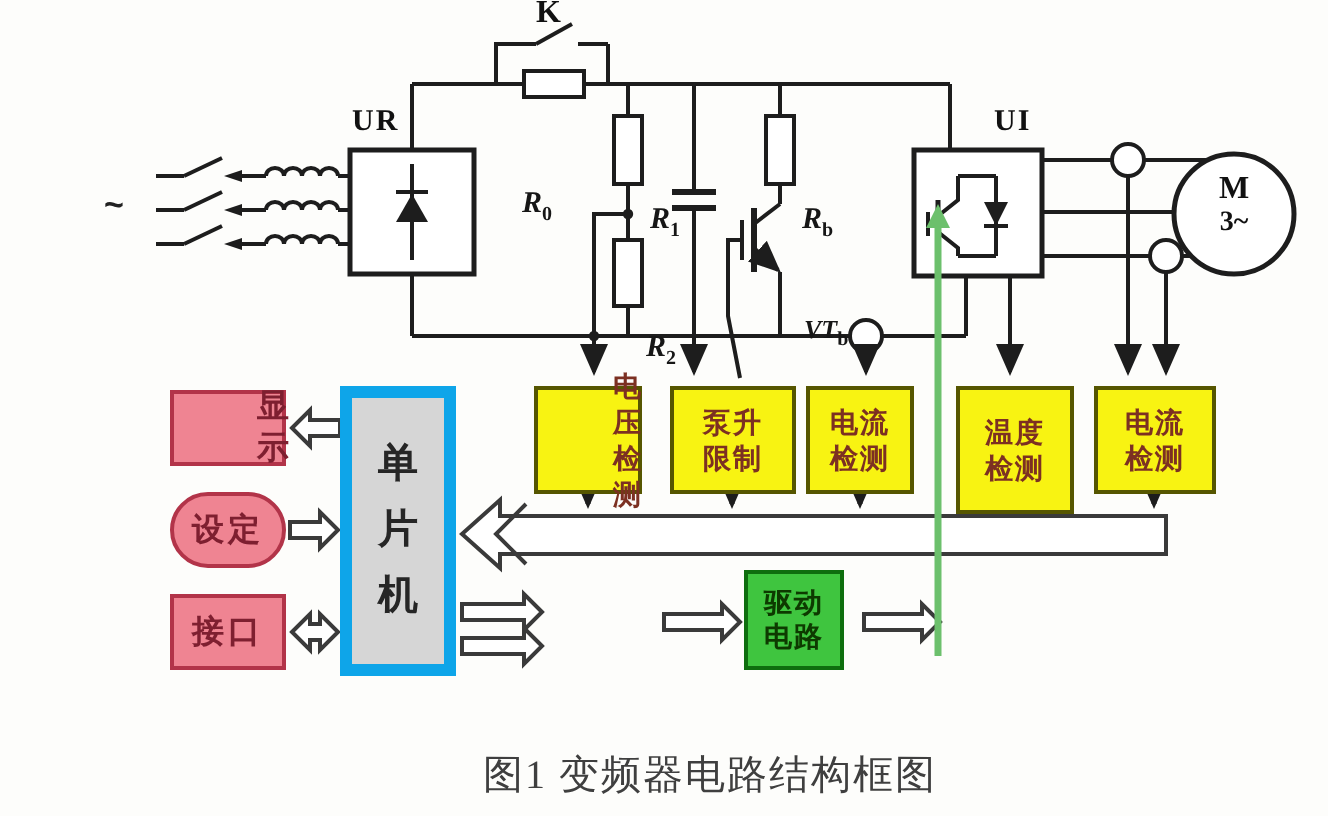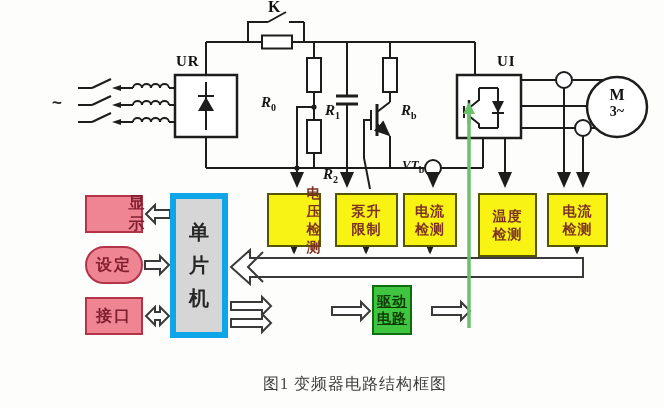--- a/index.html
+++ b/index.html
@@ -21,21 +21,21 @@
   .mcu-inner{width:22px;word-break:break-all;font-size:20px;line-height:1.65;text-align:center;font-weight:bold;}
   .clabel{position:absolute;font-family:"Liberation Serif",serif;font-style:italic;font-weight:bold;font-size:15px;color:#161616;margin-top:39px;}
   .clabel sub{font-size:10px;font-style:normal;}
   .blabel{position:absolute;font-family:"Liberation Serif",serif;font-weight:bold;font-size:15px;color:#111;letter-spacing:1px;}
   .motor-label{position:absolute;left:594px;top:86px;width:46px;text-align:center;
     font-family:"Liberation Serif",serif;font-weight:bold;color:#111;line-height:1.1;}
   .motor-label .m{font-size:16px;display:block;}
   .motor-label .ph{font-size:14px;display:block;}
   .tilde{position:absolute;left:52px;top:93px;font-size:17px;font-weight:bold;color:#222;}
   .caption{position:absolute;left:230px;top:374px;width:250px;text-align:center;
-    font-family:"Liberation Serif",serif;font-size:16px;color:#3f3f3f;letter-spacing:1px;}
+    font-family:"Liberation Serif",serif;font-size:20px;color:#3f3f3f;letter-spacing:1px;}
 </style>
 </head>
 <body>
 
 <div id="stage">
 
   <svg id="wires" width="664" height="408" viewBox="0 0 664 408">
     <defs>
       <marker id="ah" markerWidth="9" markerHeight="8" refX="7" refY="3.5" orient="auto">
         <path d="M0,0 L8,3.5 L0,7 Z" fill="#1d1d1d"></path>
@@ -242,19 +242,19 @@
   </div>
   <div class="box yellow" style="left:478px;top:193px;width:59px;height:64px;">
     <span>温度</span>
     <span>检测</span>
   </div>
   <div class="box yellow" style="left:547px;top:193px;width:61px;height:54px;">
     <span>电流</span>
     <span>检测</span>
   </div>
 
-  <div class="box greenb" style="left:372px;top:285px;width:40px;height:50px;text-decoration:underline;">
+  <div class="box greenb" style="left:372px;top:285px;width:50px;height:50px;">
     <span class="cn">驱动</span>
     <span class="cn">电路</span>
   </div>
 
   <div class="caption">图1 变频器电路结构框图</div>
 </div>
 
 </body></html>

